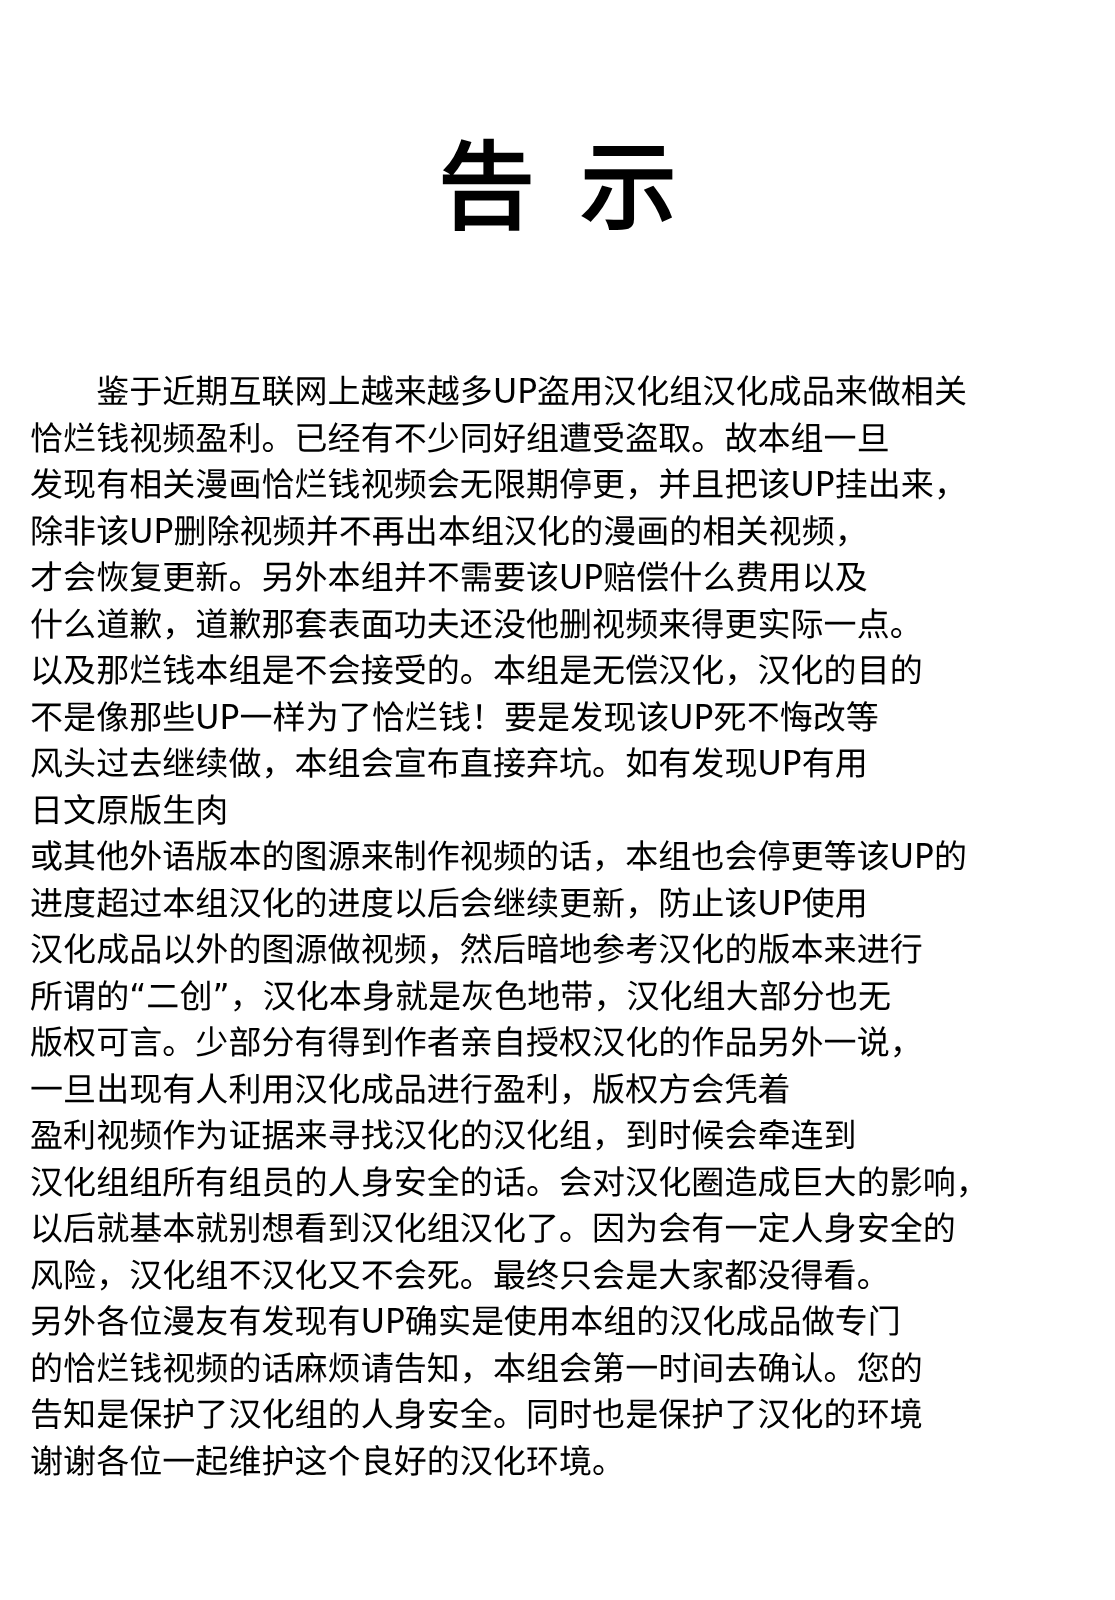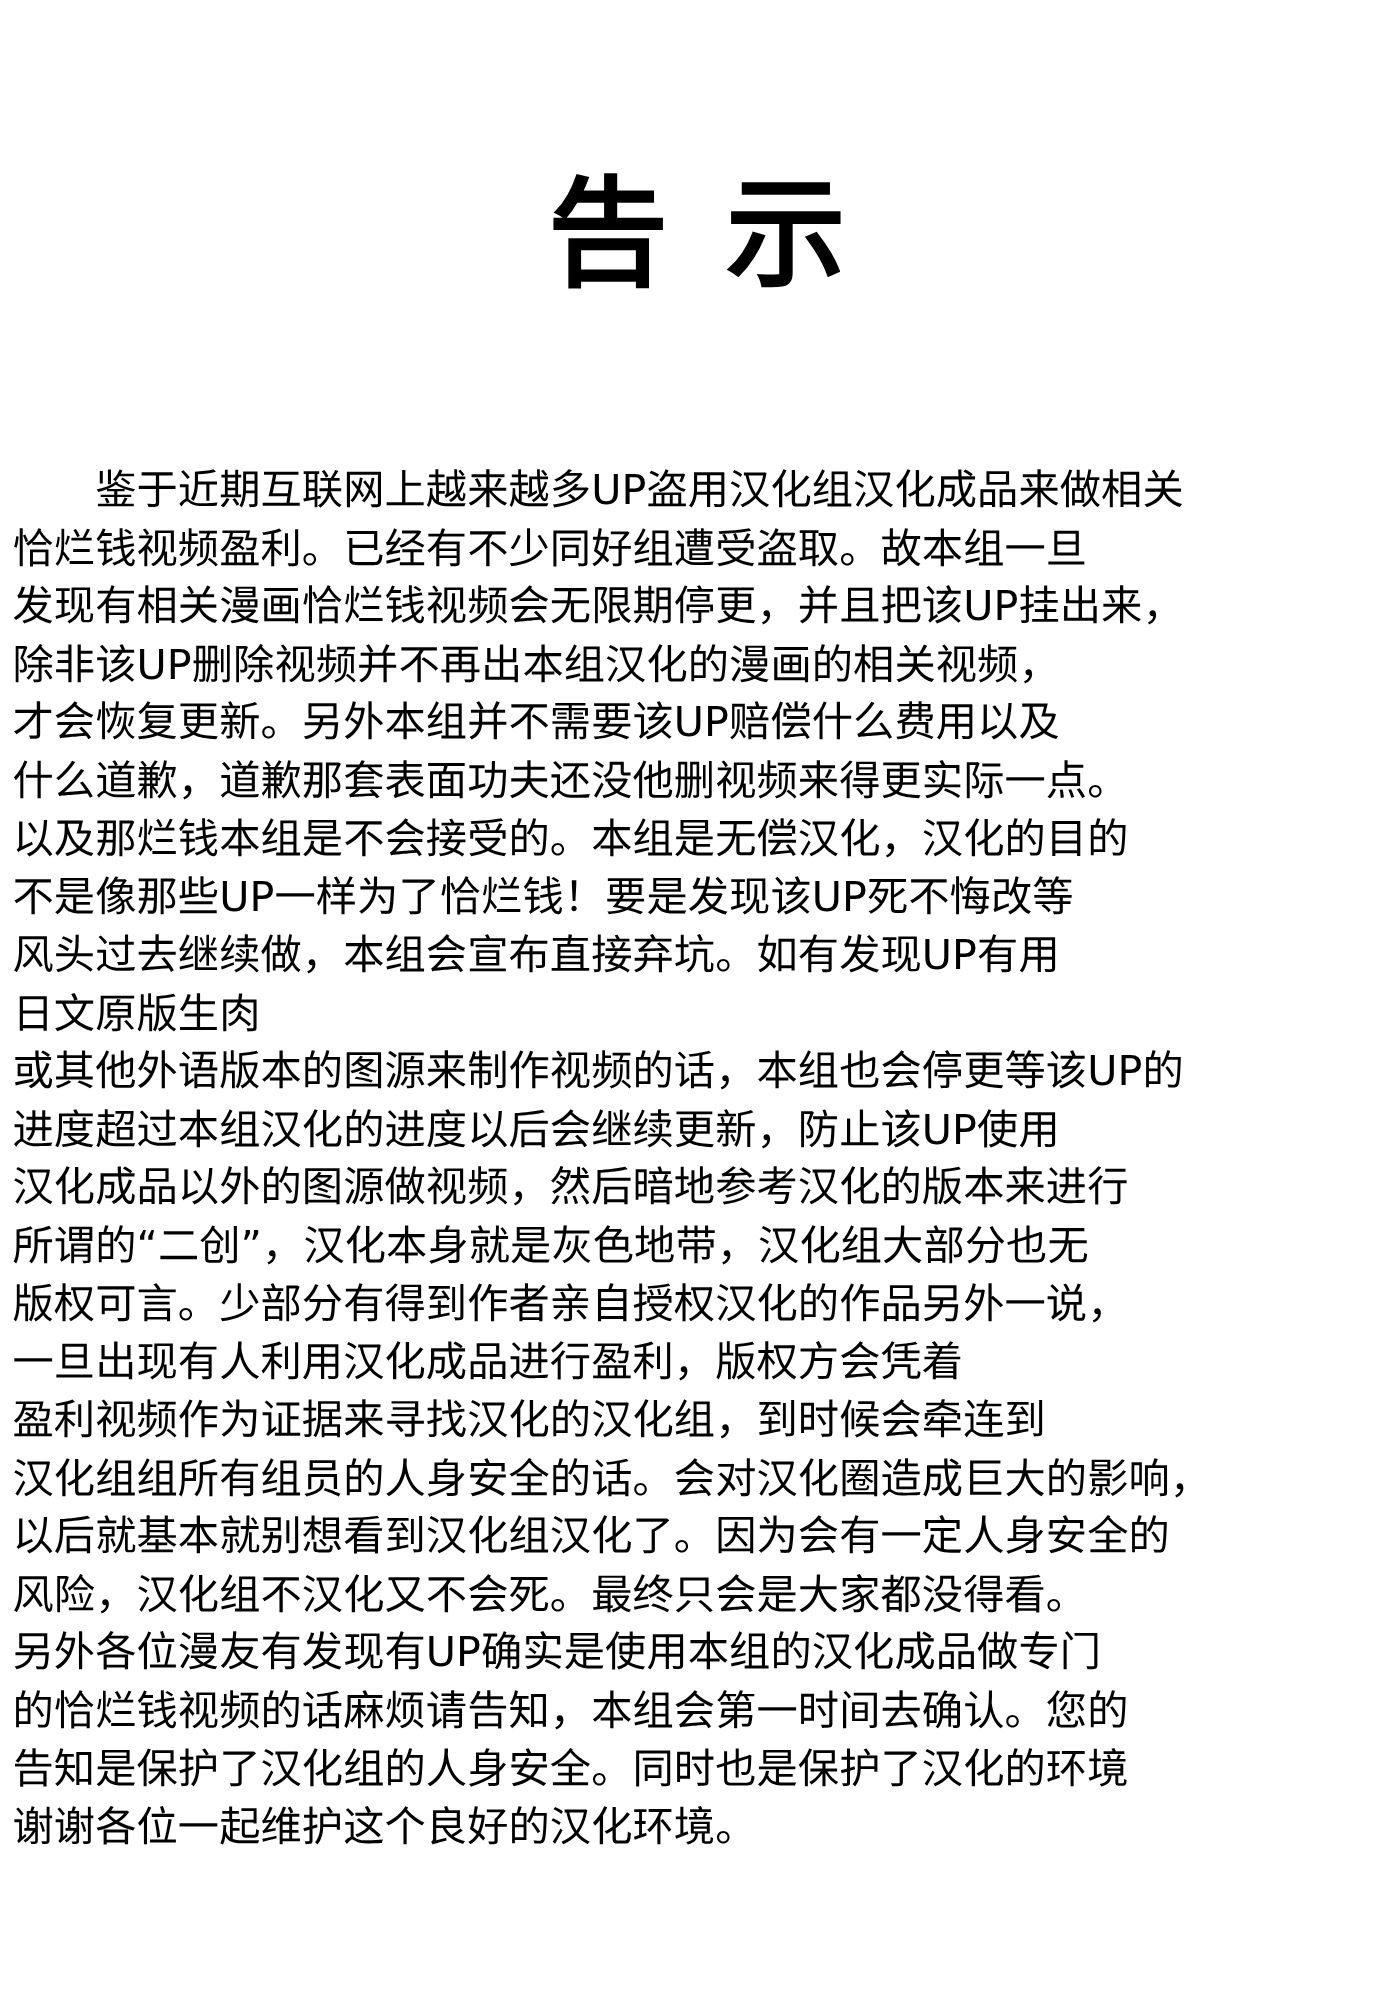--- a/index.html
+++ b/index.html
@@ -31,21 +31,21 @@
     font-size: 96px;
     font-weight: bold;
     letter-spacing: 0.48em;
     text-indent: 0.48em;
     line-height: 1.15;
     font-family: "DejaVu Sans", "Liberation Sans", sans-serif;
   }
   .body-text {
     position: absolute;
     top: 355px;
-    left: 10px;
+    left: 30px;
     width: 1080px;
     font-size: 33px;
     line-height: 46.5px;
     font-weight: 500;
     letter-spacing: 0.002em;
     white-space: pre-wrap;
     word-break: break-word;
     font-family: "DejaVu Sans", "Liberation Sans", sans-serif;
   }
 </style>

